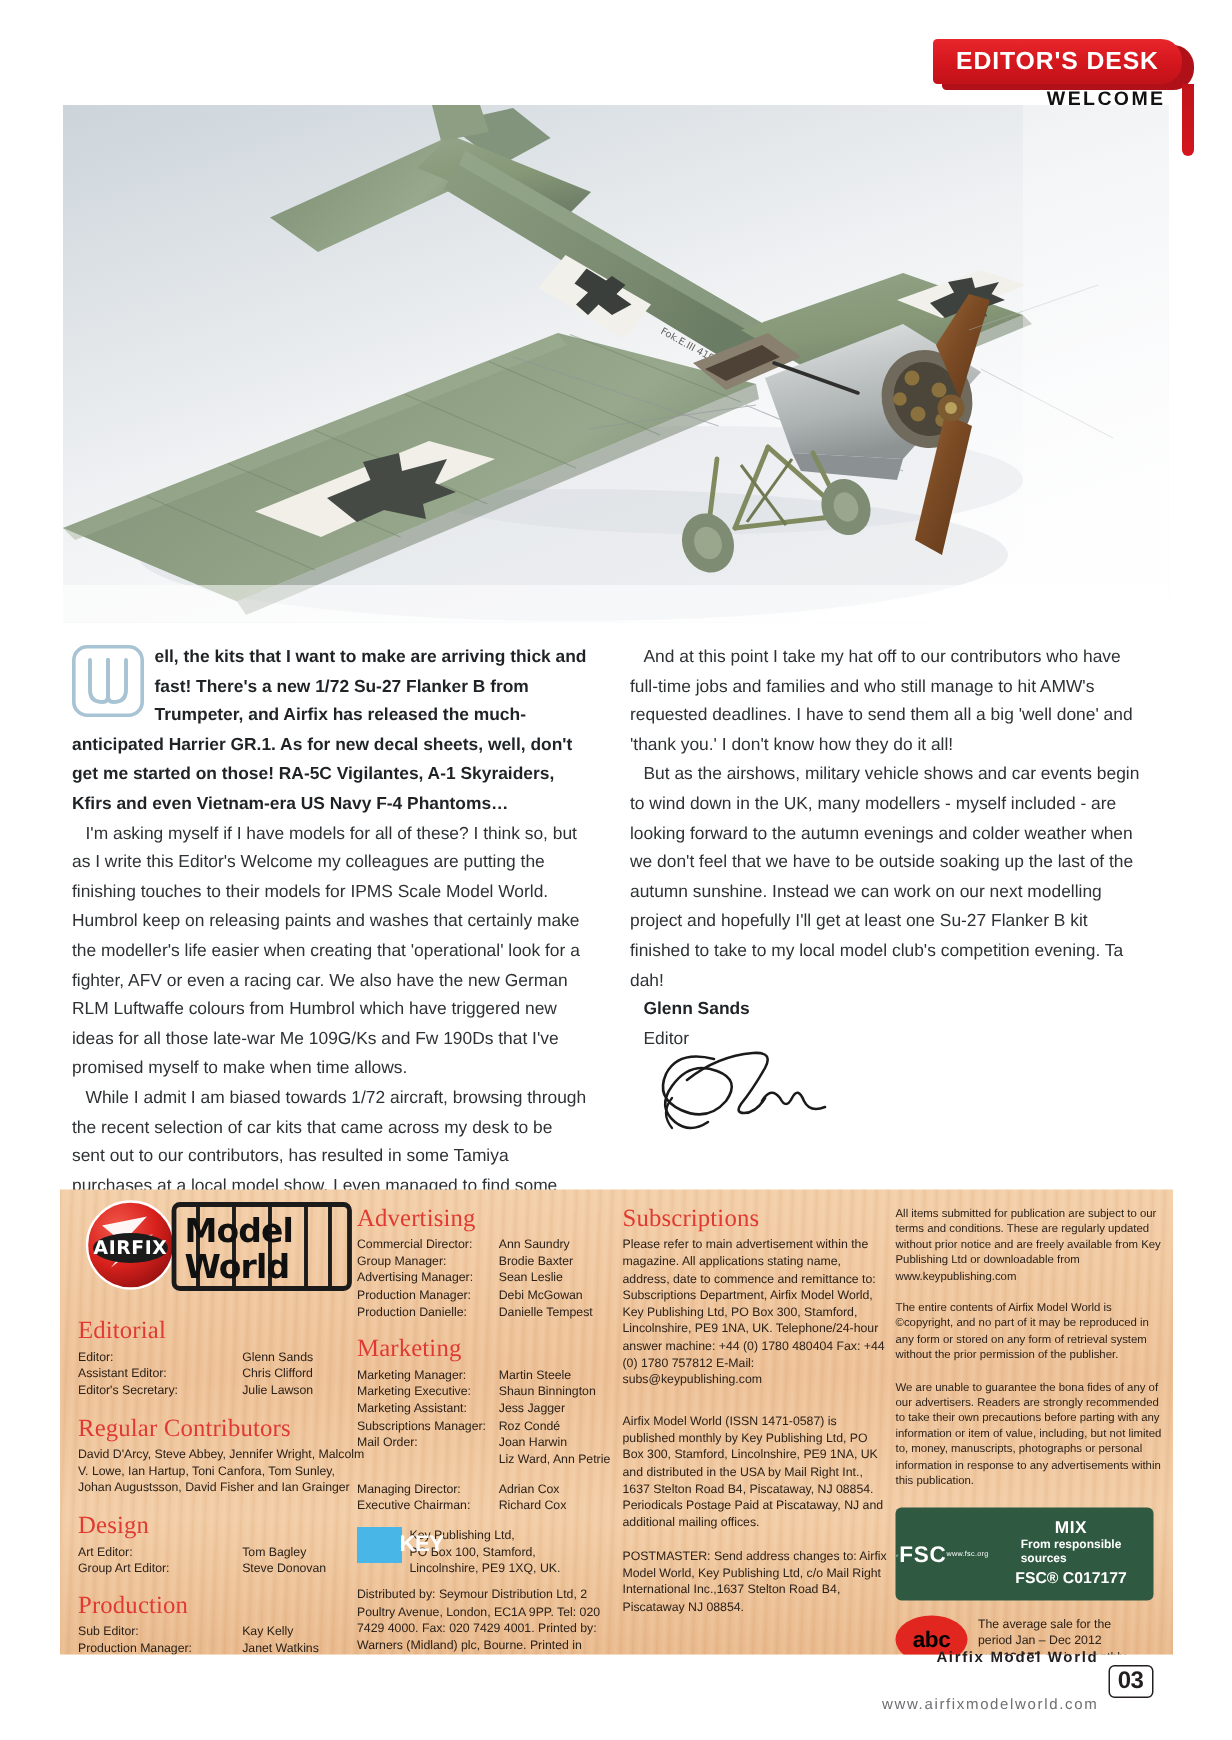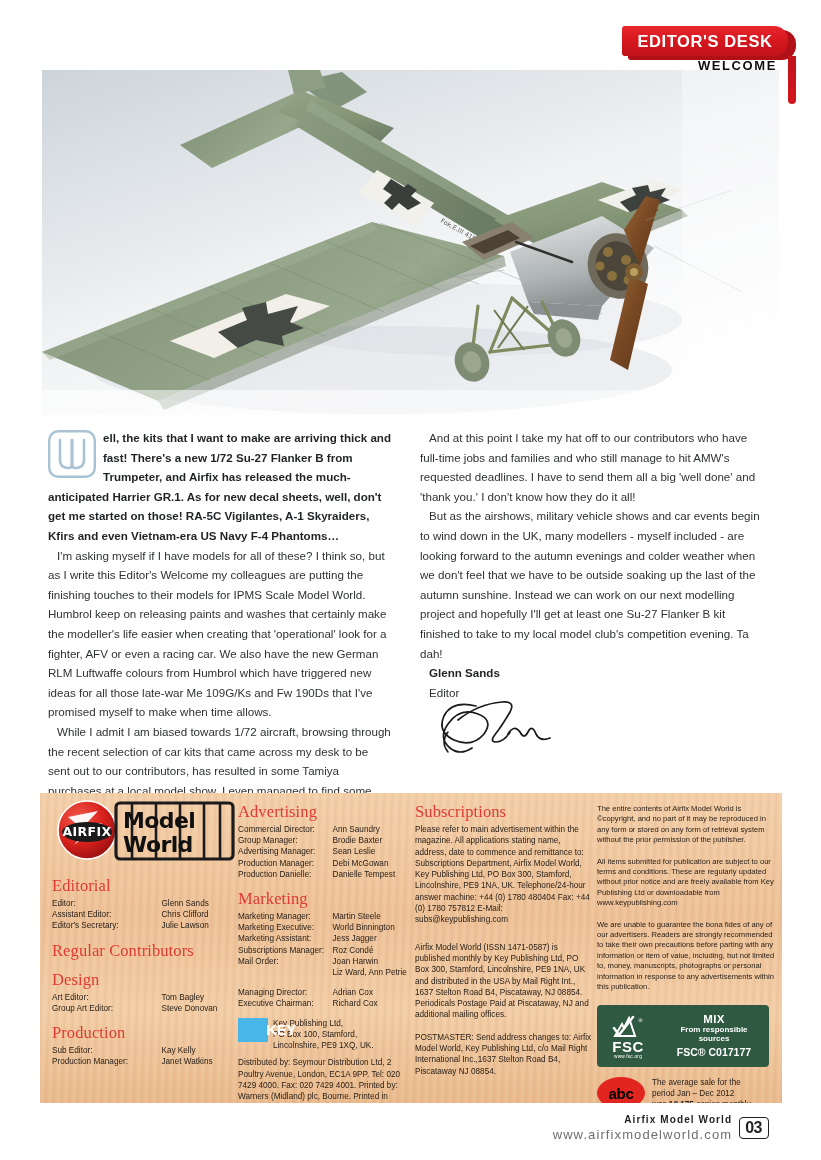--- a/index.html
+++ b/index.html
@@ -199,31 +199,30 @@
     margin-top: 12px;
     width: 172px; height: 62px;
     background: #2f5a41;
     border-radius: 4px;
     display: flex;
     color: #ffffff;
     overflow: hidden;
   }
   .fsc-left {
     width: 62px;
-    display: flex; flex-direction: column;
+    display: flex; flex-direction: row;
     align-items: center; justify-content: center;
     padding-top: 2px;
   }
   .fsc-mark { font-size: 15px; font-weight: bold; letter-spacing: 0.5px; line-height: 15px; }
   .fsc-url { font-size: 4.8px; letter-spacing: 0.2px; }
   .fsc-right {
     flex: 1;
     display: flex; flex-direction: column;
     align-items: center; justify-content: center;
-    text-align: center;
   }
   .fsc-mix { font-size: 11.5px; font-weight: bold; letter-spacing: 0.4px; }
   .fsc-sub { font-size: 8px; font-weight: bold; line-height: 9.4px; }
   .fsc-code { font-size: 10.5px; font-weight: bold; margin-top: 3px; }
 
   
   .abc-row { display: flex; align-items: center; margin-top: 10px; }
   .abc-badge {
     width: 48px; height: 32px;
     background: #e0261f;
@@ -243,21 +242,21 @@
     right: 52px;
     display: flex;
     align-items: center;
   }
   .footer-text { text-align: right; margin-right: 7px; }
   .footer-title {
     font-size: 10px; font-weight: bold; color: #231f20;
     letter-spacing: 1.1px;
   }
   .footer-url {
-    font-size: 13px; color: #6d6e71; letter-spacing: 1.1px; margin-top: 2px;
+    font-size: 10px; color: #6d6e71; letter-spacing: 1.1px; margin-top: 20px;
   }
   .page-num {
     border: 1.6px solid #231f20;
     border-radius: 4px;
     padding: 1px 6px 2px 5px;
     font-size: 16px;
     font-weight: bold;
     color: #231f20;
     letter-spacing: -0.5px;
     line-height: 17px;
@@ -490,20 +489,21 @@
       <div class="mh-row">
         <div class="k">Assistant Editor:</div>
         <div class="v">Chris Clifford</div>
       </div>
       <div class="mh-row">
         <div class="k">Editor's Secretary:</div>
         <div class="v">Julie Lawson</div>
       </div>
 
       <div class="mh-head">Regular Contributors</div>
+      <div class="mh-para" style="margin-top:1px">David D'Arcy, Steve Abbey, Jennifer Wright, Malcolm V. Lowe, Ian Hartup, Toni Canfora, Tom Sunley, Johan Augustsson, David Fisher and Ian Grainger</div>
 
       <div class="mh-head">Design</div>
       <div class="mh-row">
         <div class="k">Art Editor:</div>
         <div class="v">Tom Bagley</div>
       </div>
       <div class="mh-row">
         <div class="k">Group Art Editor:</div>
         <div class="v">Steve Donovan</div>
       </div>
@@ -542,21 +542,21 @@
         <div class="v">Danielle Tempest</div>
       </div>
 
       <div class="mh-head">Marketing</div>
       <div class="mh-row">
         <div class="k">Marketing Manager:</div>
         <div class="v">Martin Steele</div>
       </div>
       <div class="mh-row">
         <div class="k">Marketing Executive:</div>
-        <div class="v">World Binnington</div>
+        <div class="v">Shaun Binnington</div>
       </div>
       <div class="mh-row">
         <div class="k">Marketing Assistant:</div>
         <div class="v">Jess Jagger</div>
       </div>
       <div class="mh-row">
         <div class="k">Subscriptions Manager:</div>
         <div class="v">Roz Condé</div>
       </div>
       <div class="mh-row">
@@ -591,22 +591,22 @@
     </div>
 
     <div class="mh-col mh-c3">
       <div class="mh-head">Subscriptions</div>
       <div class="mh-para" style="margin-top:1px">Please refer to main advertisement within the magazine. All applications stating name, address, date to commence and remittance to: Subscriptions Department, Airfix Model World, Key Publishing Ltd, PO Box 300, Stamford, Lincolnshire, PE9 1NA, UK. Telephone/24-hour answer machine: +44 (0) 1780 480404 Fax: +44 (0) 1780 757812 E-Mail: subs@keypublishing.com</div>
       <div class="mh-para" style="margin-top:16px">Airfix Model World (ISSN 1471-0587) is published monthly by Key Publishing Ltd, PO Box 300, Stamford, Lincolnshire, PE9 1NA, UK and distributed in the USA by Mail Right Int., 1637 Stelton Road B4, Piscataway, NJ 08854. Periodicals Postage Paid at Piscataway, NJ and additional mailing offices.</div>
       <div class="mh-para" style="margin-top:11px">POSTMASTER: Send address changes to: Airfix Model World, Key Publishing Ltd, c/o Mail Right International Inc.,1637 Stelton Road B4, Piscataway NJ 08854.</div>
     </div>
 
     <div class="mh-col mh-c4">
+      <div class="mh-para small" style="margin-top:11px">All items submitted for publication are subject to our terms and conditions. These are regularly updated without prior notice and are freely available from Key Publishing Ltd or downloadable from www.keypublishing.com</div>
       <div class="mh-para small" style="margin-top:11px">The entire contents of Airfix Model World is ©copyright, and no part of it may be reproduced in any form or stored on any form of retrieval system without the prior permission of the publisher.</div>
-      <div class="mh-para small" style="margin-top:11px">All items submitted for publication are subject to our terms and conditions. These are regularly updated without prior notice and are freely available from Key Publishing Ltd or downloadable from www.keypublishing.com</div>
       <div class="mh-para small" style="margin-top:11px">We are unable to guarantee the bona fides of any of our advertisers. Readers are strongly recommended to take their own precautions before parting with any information or item of value, including, but not limited to, money, manuscripts, photographs or personal information in response to any advertisements within this publication.</div>
 
       <div class="fsc">
         <div class="fsc-left">
           <svg width="34" height="24" viewBox="0 0 34 24">
             <path d="M4 21 L11 9 L13 13 L18 3 L24 21 Z" fill="none" stroke="#ffffff" stroke-width="2"></path>
             <path d="M3 13 L8 20 L22 2" fill="none" stroke="#ffffff" stroke-width="2.4" stroke-linecap="round" stroke-linejoin="round"></path>
             <text x="27" y="7" font-family="DejaVu Sans, sans-serif" font-size="5" fill="#ffffff">®</text>
           </svg>
           <div class="fsc-mark">FSC</div>

